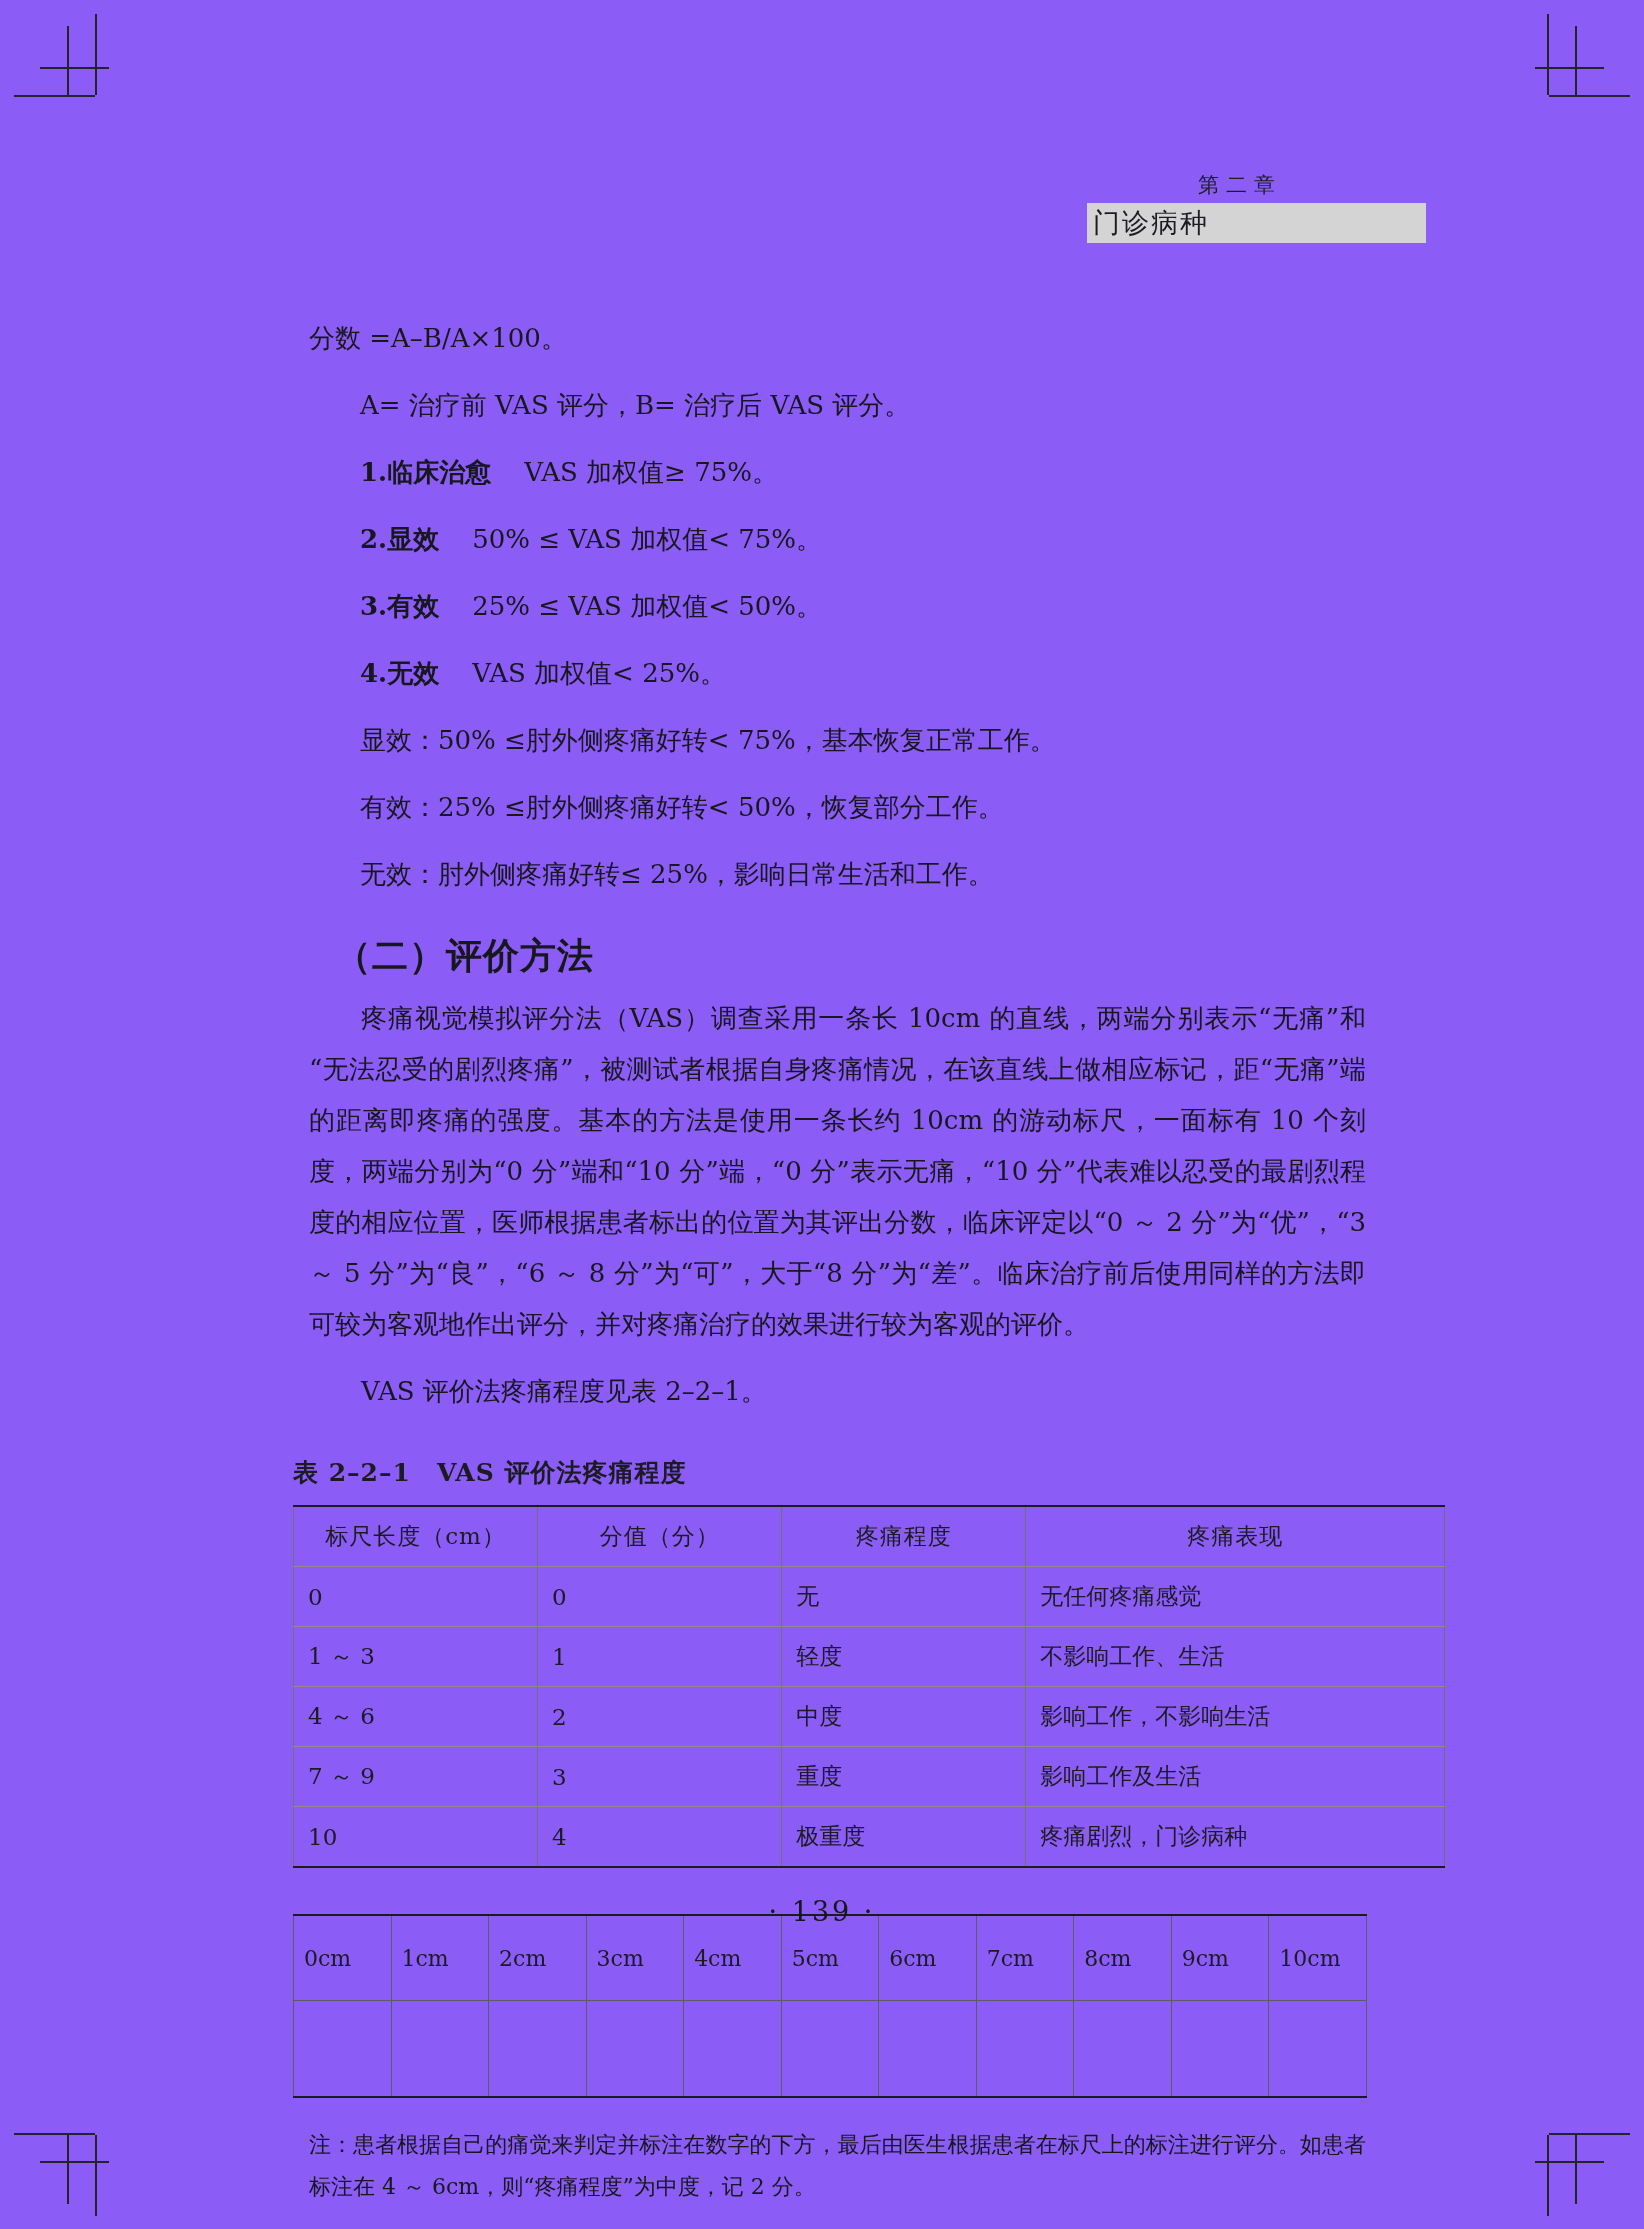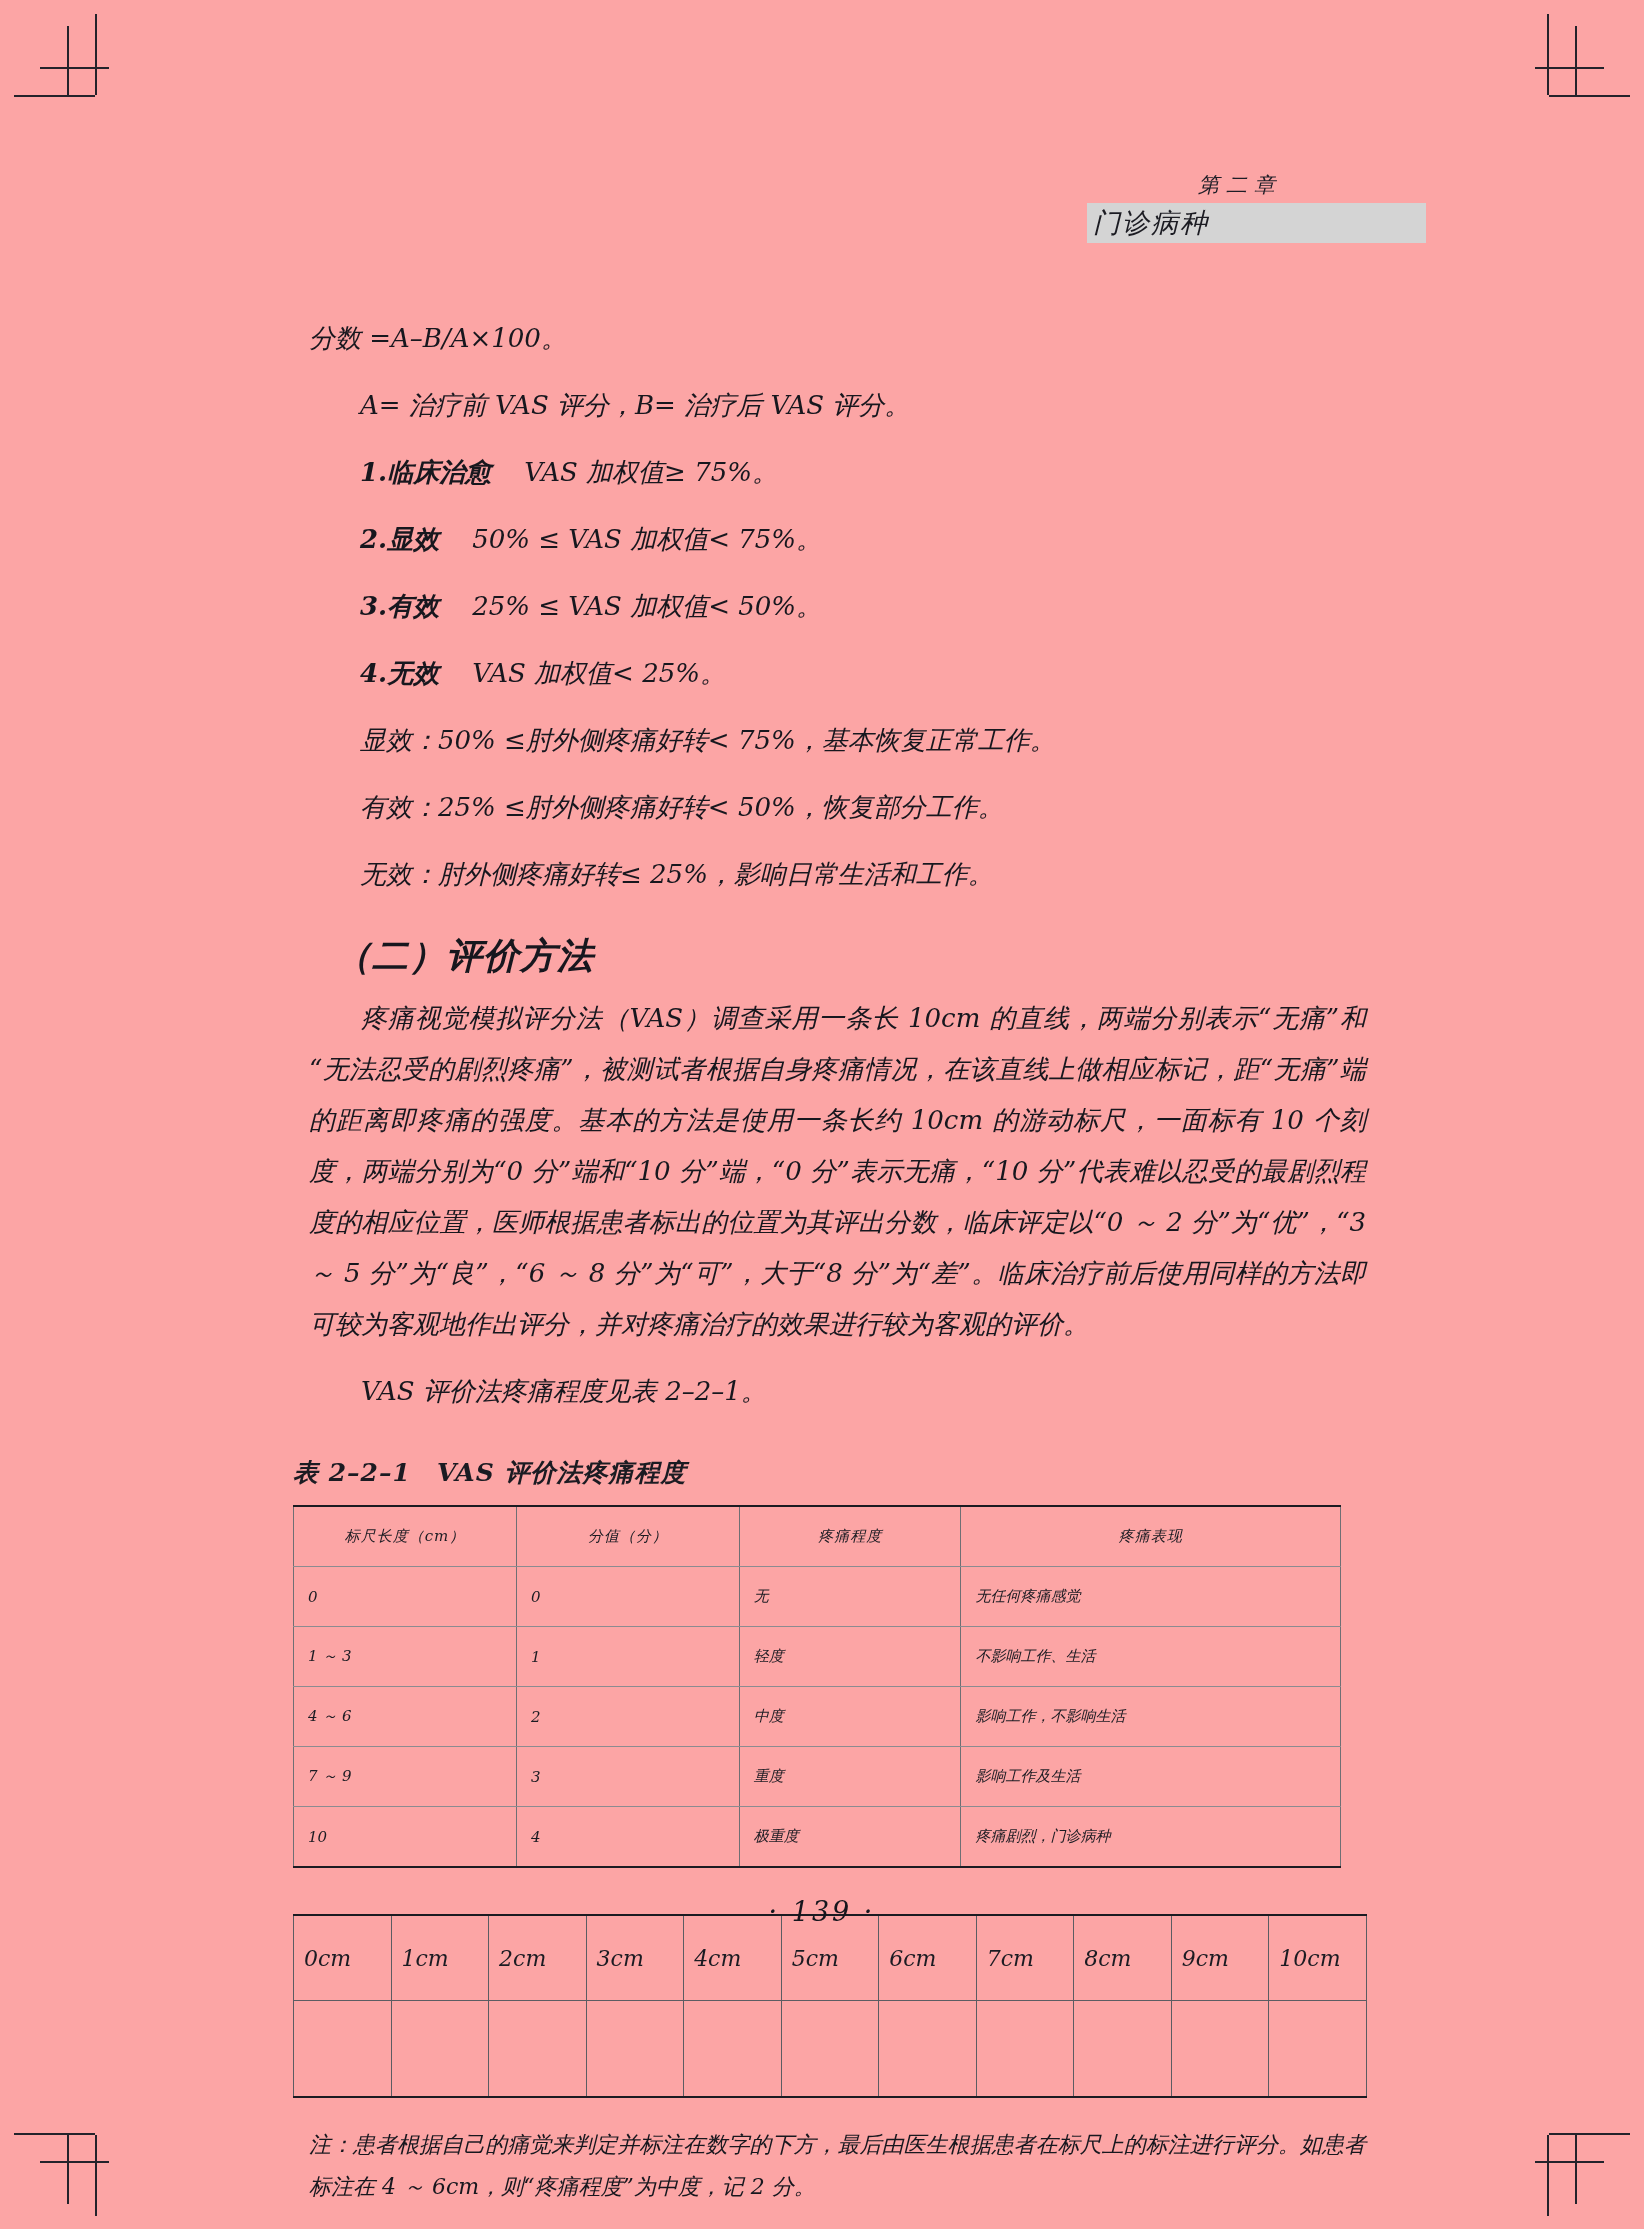--- a/index.html
+++ b/index.html
@@ -9,23 +9,22 @@
     background: #ffffff;
   }
   body {
     font-family: "DejaVu Serif", "Liberation Serif", serif;
     color: #1b1b22;
   }
   .page {
     position: relative;
     width: 1644px;
     height: 2230px;
-    background: #fca5a5;
+    background: #8b5cf6;
     overflow: hidden;
-    font-style: italic;
   }
 
   
   .crop {
     position: absolute;
     width: 95px;
     height: 95px;
   }
   .crop span {
     position: absolute;
@@ -129,23 +128,23 @@
     text-align: left;
     font-size: 25px;
     font-weight: bold;
     letter-spacing: 1px;
     line-height: 44px;
   }
 
   
   table {
     border-collapse: collapse;
-    width: 1048px;
+    width: 1152px;
     margin-top: 10px;
-    font-size: 15px;
+    font-size: 23px;
   }
   table.vas th, table.vas td {
     border-left: 1px solid #6f6f74;
     border-right: 1px solid #6f6f74;
     border-top: 1px solid #8b8b90;
     border-bottom: 1px solid #8b8b90;
     padding: 9px 14px;
     height: 41px;
     vertical-align: middle;
   }

